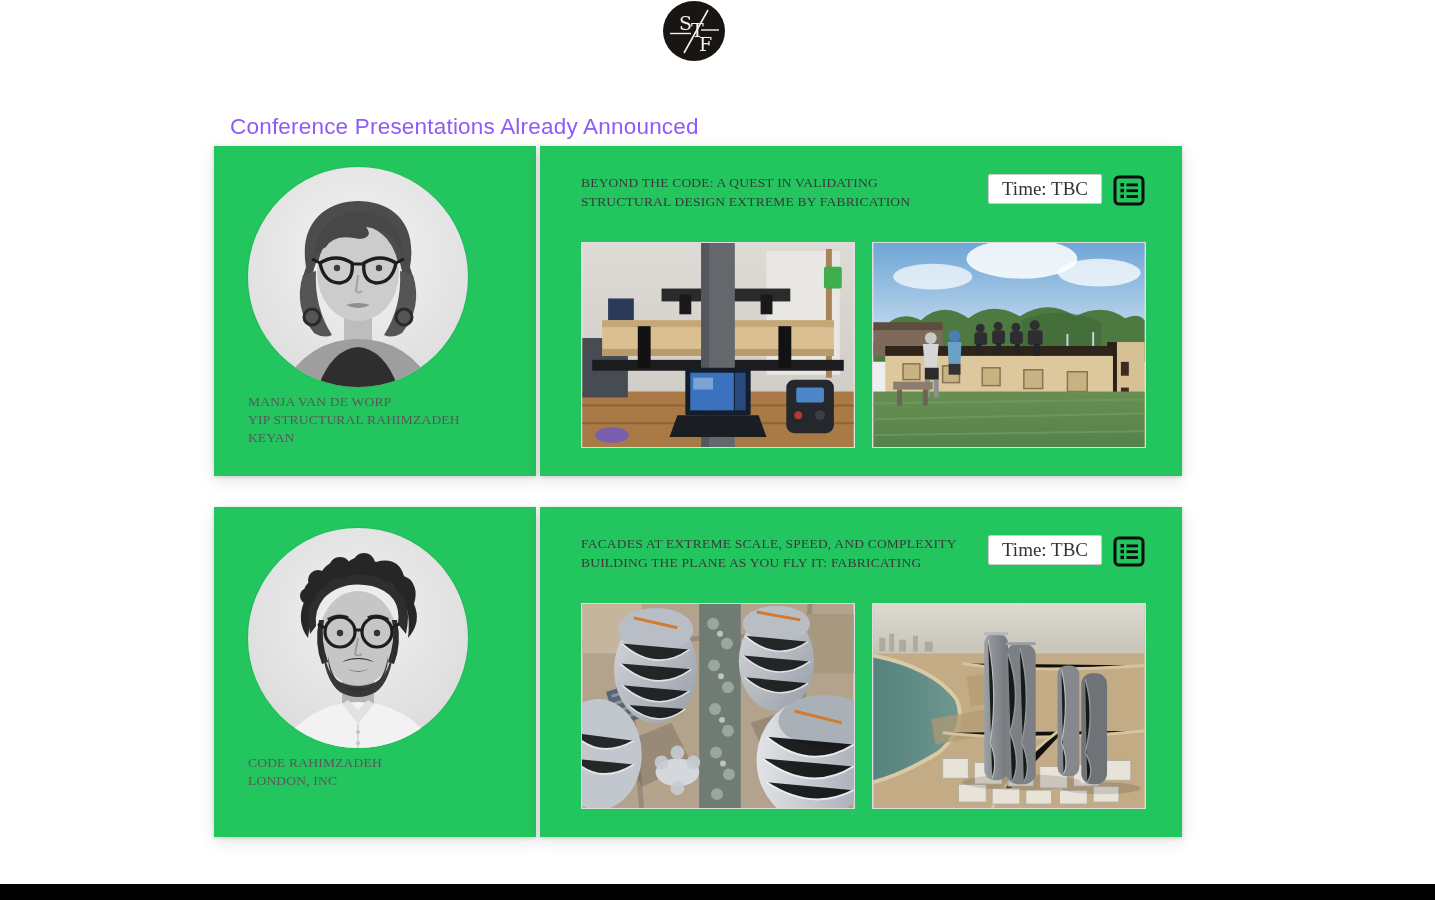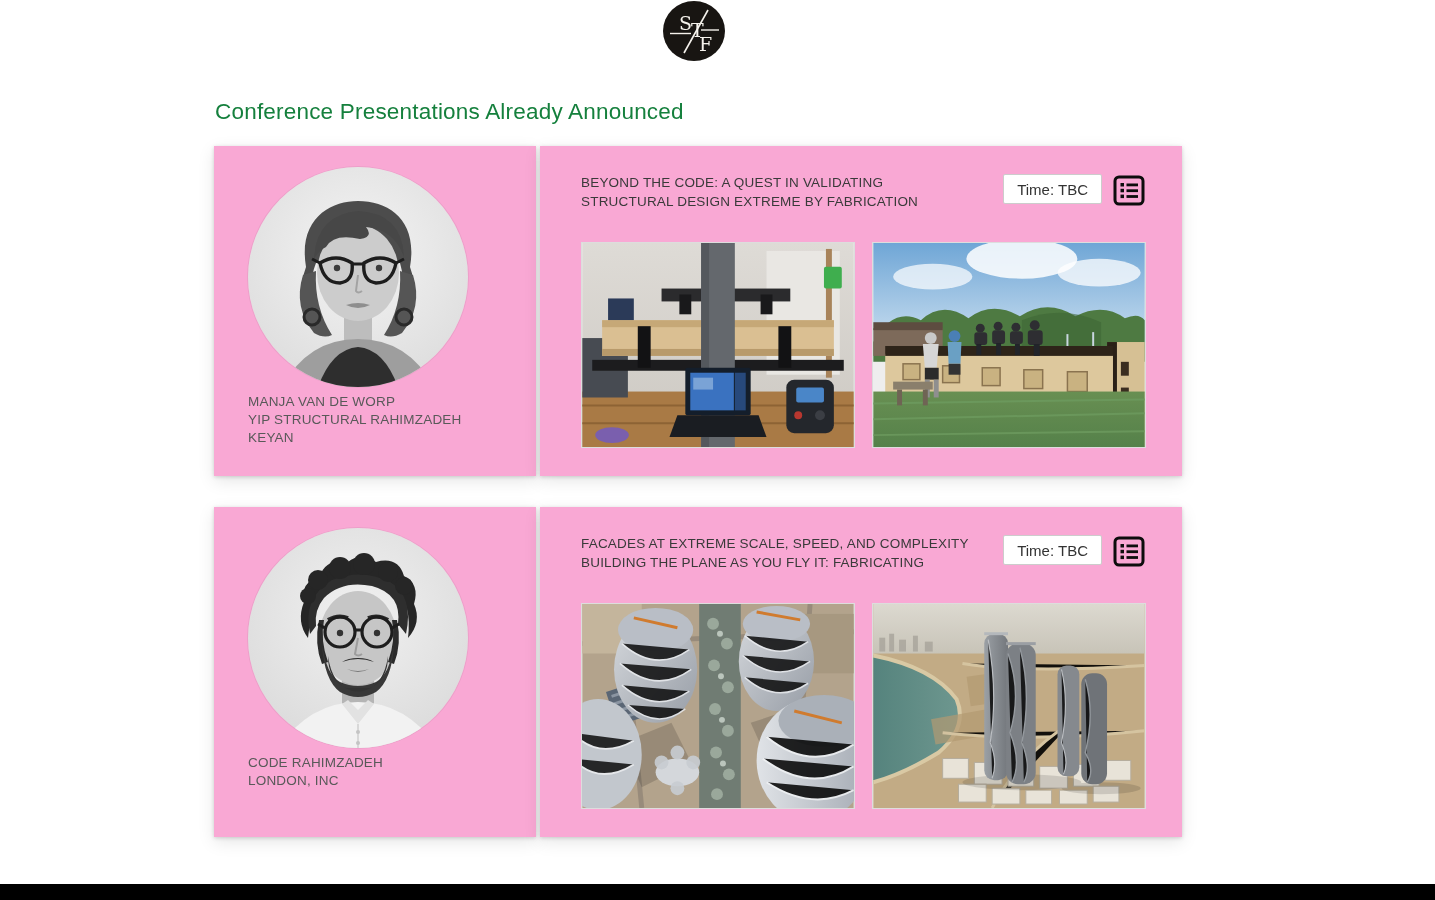--- a/index.html
+++ b/index.html
@@ -11,52 +11,53 @@
     -webkit-font-smoothing:antialiased;
   }
 
   
   .logo { position:absolute; left:663px; top:1px; width:62px; height:60px; cursor:pointer; }
 
   
   .content { position:absolute; left:214px; top:0; width:960px; }
 
   .page-heading {
-    position:absolute; left:1px; top:99px; margin:0;
-    font-size:22.5px; font-weight:400; color:#15803d; letter-spacing:.2px;
+    position:absolute; left:1px; top:99px; margin:15px;
+    font-size:22.5px; font-weight:400; color:#8b5cf6; letter-spacing:.2px;
     white-space:nowrap;
   }
 
   .card-row { position:absolute; left:0; width:960px; height:330px; display:flex; gap:4px; }
   .row-0 { top:146px; }
   .row-1 { top:507px; }
 
   .panel {
-    background:#f9a8d4;
+    background:#22c55e;
     box-shadow:0 1px 4px rgba(0,0,0,.16), 0 5px 16px rgba(0,0,0,.10);
+    font-family:Liberation Serif, serif;
   }
 
   
   .speaker-panel { width:322px; height:330px; padding:21px 0 0 34px; flex:none; }
   .portrait {
     width:220px; height:220px; border-radius:50%; overflow:hidden;
     box-shadow:0 0 0 1px rgba(0,0,0,.05);
   }
   .portrait svg { display:block; width:220px; height:220px; }
   .speaker-text { margin-top:6px; font-size:13.5px; line-height:18px; color:#595959; letter-spacing:.2px; }
 
   
   .presentation-panel { flex:1; height:330px; padding:28px 36px 0 41px; }
   .pres-header { display:flex; align-items:flex-start; }
   .pres-title { font-size:13.5px; line-height:18.5px; color:#3a3a3a; letter-spacing:.2px; }
   .time-button {
     margin-left:auto; flex:none;
     border:1px solid #cccccc; border-radius:2px; background:#fff;
     height:30px; padding:0 13px; display:flex; align-items:center;
-    font-size:15px; color:#333; cursor:pointer; white-space:nowrap;
+    font-size:19px; color:#333; cursor:pointer; white-space:nowrap;
   }
   .list-icon { flex:none; margin-left:10px; width:34px; height:33px; cursor:pointer; }
 
   .photos { display:flex; gap:17px; margin-top:31px; }
   .photo {
     width:274px; height:206px; flex:none;
     border:1px solid #dddddd; background:#eeeeee; overflow:hidden; cursor:pointer;
   }
   .photo svg { display:block; width:272px; height:204px; }
 

